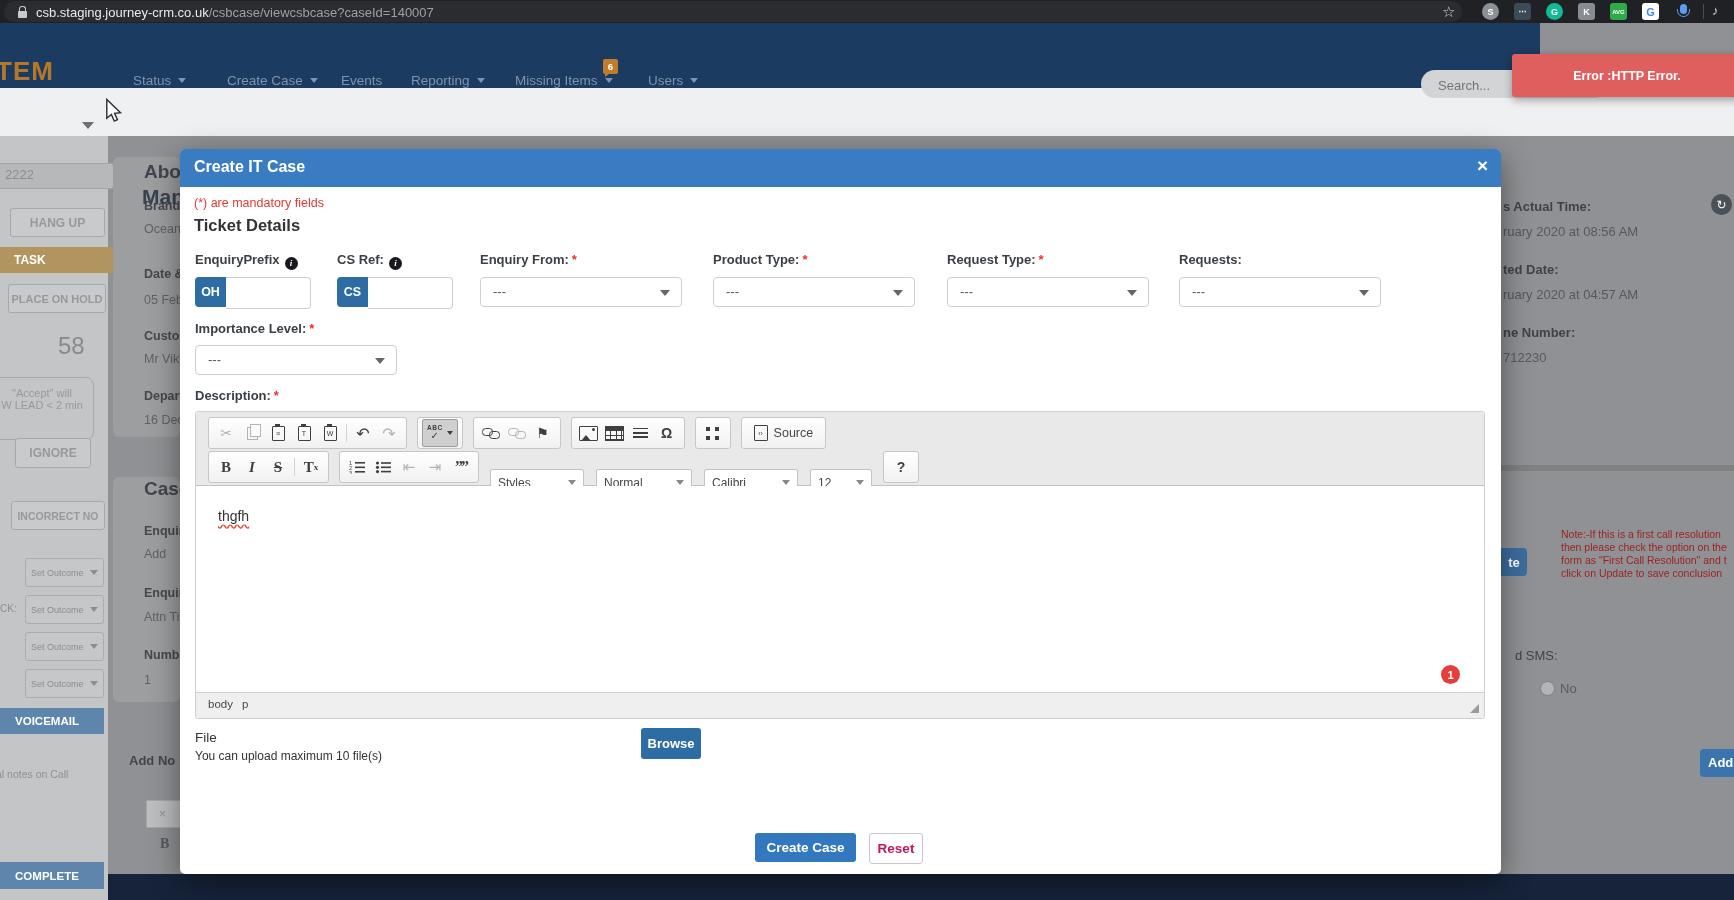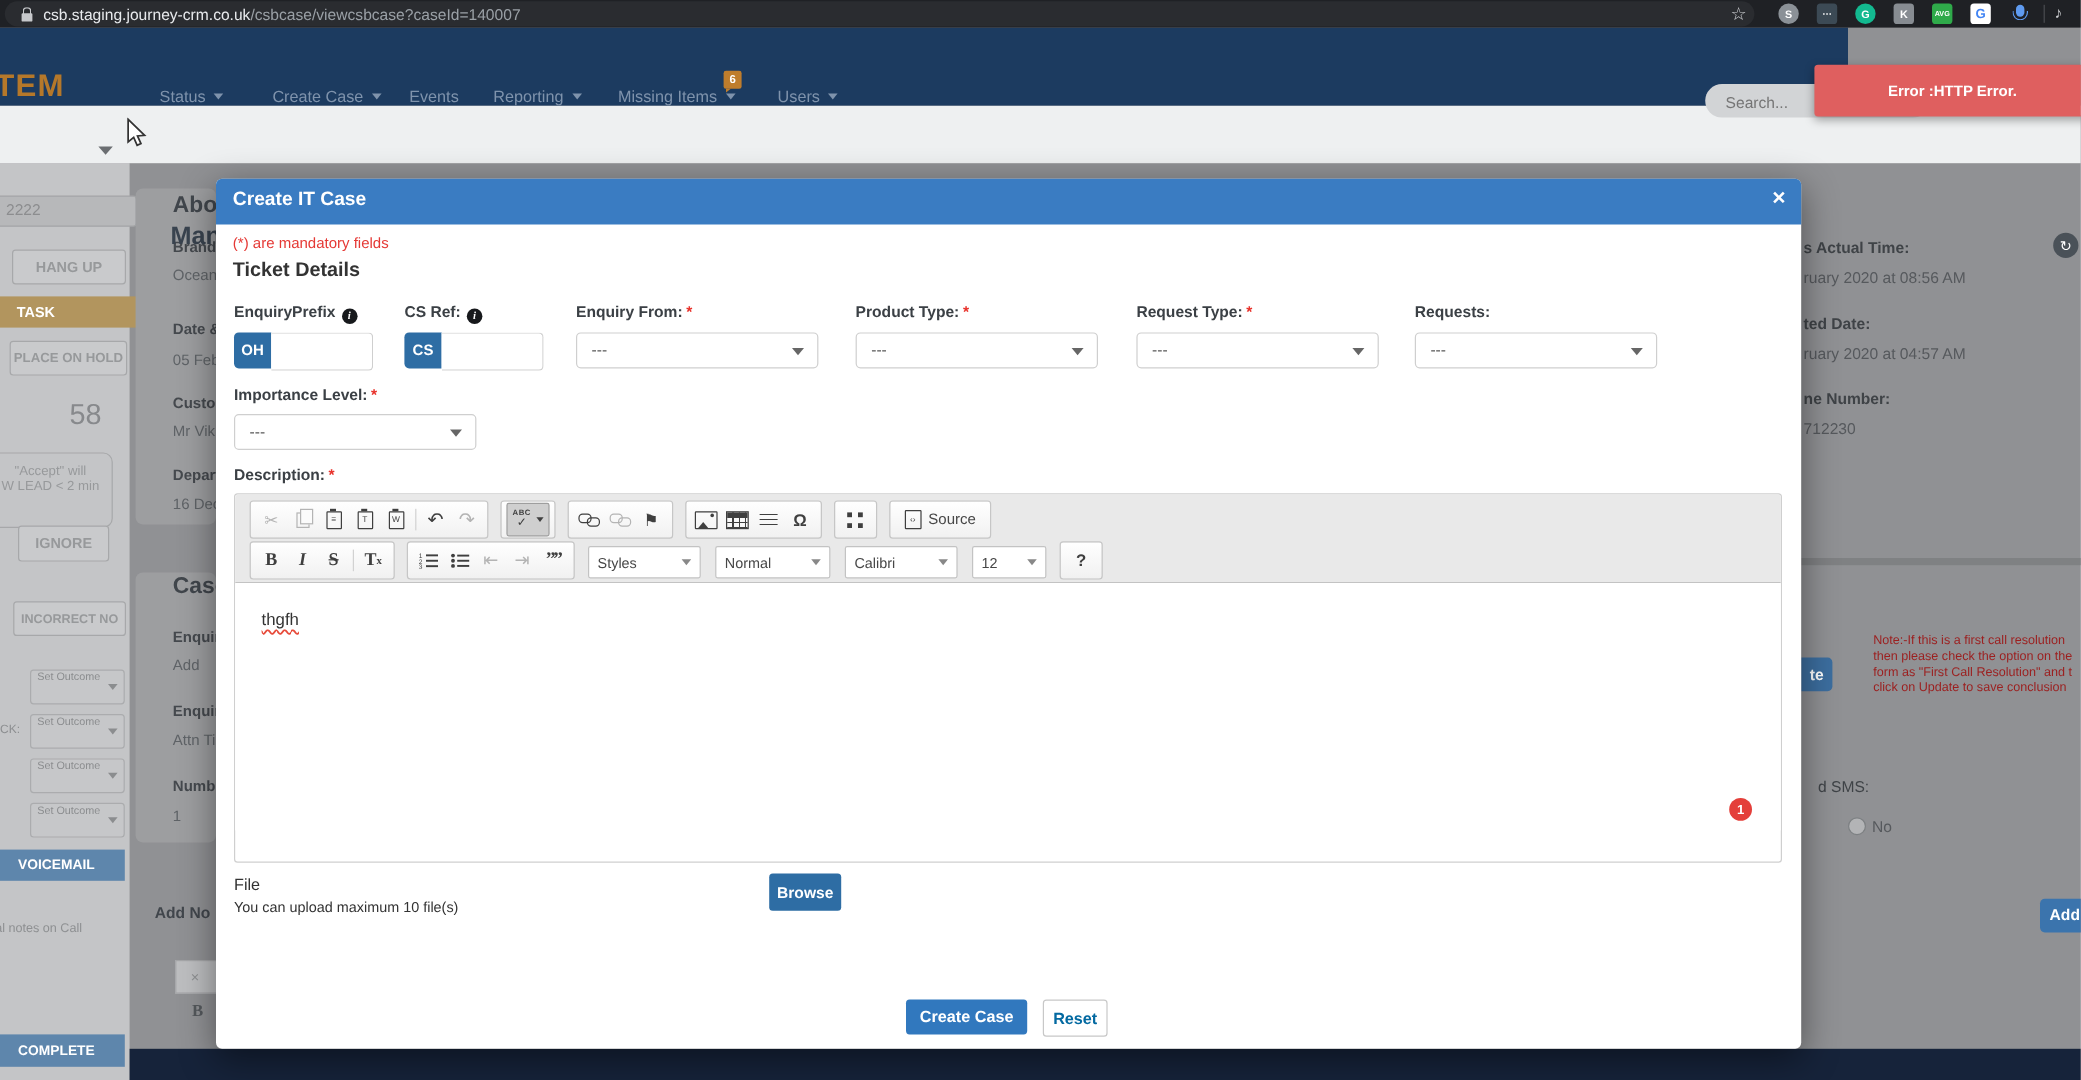--- a/index.html
+++ b/index.html
@@ -58,21 +58,21 @@
        font-size:13px;font-weight:bold;display:flex;align-items:center;justify-content:center;cursor:pointer}
   .refic{position:absolute;left:1711px;top:106px;width:21px;height:21px;border-radius:50%;background:#4a5158;color:#fff;
          font-size:12px;display:flex;align-items:center;justify-content:center}
   
   .sidebar{left:0;top:136px;width:108px;height:764px;background:#c4c5c7;z-index:1}
   .scaret{position:absolute;left:82px;top:122px;width:0;height:0;border-left:6px solid transparent;border-right:6px solid transparent;border-top:7px solid #6b6e72;z-index:6}
   .sbtn{position:absolute;border:1px solid #a7a8aa;border-radius:3px;background:#c9cacc;color:#97999b;font-weight:bold;
         display:flex;align-items:center;justify-content:center;text-align:center}
   .sbar{position:absolute;color:#fff;font-weight:bold;display:flex;align-items:center;justify-content:center}
   .soutc{position:absolute;left:25px;width:72px;height:27px;background:#c6c7c9;border:1px solid #abacae;border-radius:3px;
-         font-size:9px;color:#8b8d8f;display:flex;align-items:flex-start;padding-left:5px}
+         font-size:9px;color:#8b8d8f;display:flex;align-items:center;padding-left:5px}
   .soutc::after{content:"";position:absolute;right:5px;top:11px;border-left:4px solid transparent;border-right:4px solid transparent;border-top:5px solid #8b8d8f}
   .midpanel{position:absolute;background:#9d9ea0;border-radius:6px;z-index:1}
   .mtx{position:absolute;left:144px;white-space:nowrap;z-index:2}
   .rtx{position:absolute;left:1503px;white-space:nowrap;z-index:2}
   .bl{font-size:12.5px;font-weight:bold;color:#45494e}
   .vl{font-size:12.5px;color:#5f6367}
   .hd{font-size:19px;font-weight:bold;color:#41464c}
   .noteln{display:block;font-size:10.5px;line-height:13px;color:#9c1f1f}
   .darkstrip{left:108px;top:874px;width:1626px;height:26px;background:#16233a;z-index:1}
   .radio{position:absolute;left:1540px;top:681px;width:13px;height:13px;border:1.5px solid #7d8083;border-radius:50%;background:#b3b4b6;z-index:2}
@@ -125,38 +125,38 @@
       repeating-linear-gradient(90deg,transparent 0 4.3px,#3f3f3f 4.3px 5.3px),
       repeating-linear-gradient(transparent 0 3.3px,#3f3f3f 3.3px 4.3px)}
   .hr4{width:15px;height:11px;background:repeating-linear-gradient(#3f3f3f 0 1.5px,transparent 1.5px 4.2px)}
   .mx{width:13px;height:13px;position:relative}
   .mx::before{content:"";position:absolute;width:4px;height:4px;background:#3f3f3f;top:0;left:0;
               box-shadow:9px 0 #3f3f3f,0 9px #3f3f3f,9px 9px #3f3f3f}
   .srcbtn{display:inline-flex;align-items:center;gap:6px;padding:0 8px;height:24px;cursor:pointer;font-size:12.5px;color:#474747}
   .si{width:12px;height:14px;border:1.3px solid #3f3f3f;border-radius:1px;font-size:7px;display:flex;align-items:center;justify-content:center;color:#3f3f3f}
   .serifb{font-family:"Liberation Serif",serif;font-weight:bold;font-size:15px}
   .combo{display:inline-flex;align-items:center;justify-content:space-between;height:25px;border:1px solid #c3c3c3;
-         background:#fff;padding:0 7px;font-size:12px;color:#474747;border-radius:2px;cursor:pointer;margin:4px 1px}
+         background:#fff;padding:0 7px;font-size:12px;color:#474747;border-radius:2px;cursor:pointer;margin:18px 1px}
   .ccaret{width:0;height:0;border-left:4px solid transparent;border-right:4px solid transparent;border-top:5px solid #888;margin-left:8px}
   .econtent{position:absolute;left:0;top:74px;width:100%;height:206px;background:#fff}
   .etext{position:absolute;left:22px;top:22px;font-size:14px;color:#333;
          text-decoration:underline;text-decoration-style:wavy;text-decoration-color:#e74c3c;text-underline-offset:3px}
   .ebadge{position:absolute;right:24px;bottom:8px;width:19px;height:19px;border-radius:50%;background:#e43f3a;color:#fff;
           font-size:11px;font-weight:bold;display:flex;align-items:center;justify-content:center}
   .ebar{position:absolute;left:0;bottom:0;width:100%;height:25px;background:#efefef;border-top:1px solid #d0d0d0;border-radius:0 0 3px 3px}
   .epath{position:absolute;top:5px;font-size:11.5px;color:#4a4a4a;cursor:pointer}
   .resize{position:absolute;right:5px;bottom:5px;width:0;height:0;border-left:9px solid transparent;border-bottom:9px solid #9a9a9a}
   .filelab{position:absolute;left:15px;top:581px;font-size:13.5px;color:#333}
   .filehint{position:absolute;left:15px;top:600px;font-size:12px;color:#333}
   .browse{position:absolute;left:461px;top:579px;width:60px;height:31px;background:#2e6da4;border-radius:3px;color:#fff;
           font-size:13px;font-weight:bold;display:flex;align-items:center;justify-content:center;cursor:pointer}
   .createbtn{position:absolute;left:575px;top:684px;width:101px;height:29px;background:#3178be;border-radius:3px;color:#fff;
           font-size:13.5px;font-weight:bold;display:flex;align-items:center;justify-content:center;cursor:pointer}
   .resetbtn{position:absolute;left:689px;top:684px;width:52px;height:29px;background:#fff;border:1px solid #c8c8c8;border-radius:3px;
-          color:#0369a1;font-size:13.5px;font-weight:bold;display:flex;align-items:center;justify-content:center;cursor:pointer}
+          color:#be185d;font-size:13.5px;font-weight:bold;display:flex;align-items:center;justify-content:center;cursor:pointer}
   .cursor{position:absolute;left:104px;top:98px;z-index:45}
 </style>
 </head>
 <body>
 
 <div class="abs bbar">
   <div class="upill">
     <span class="lock"></span>
     <div class="url"><span>csb.staging.journey-crm.co.uk</span><span class="path">/csbcase/viewcsbcase?caseId=140007</span></div>
     <span class="bstar">☆</span>
@@ -449,20 +449,25 @@
           </span>
         <span class="tgrp">
             <span class="tb" style="font-weight:bold">?</span>
           </span>
       </div>
     </div>
     <div class="econtent">
       <div class="etext">thgfh</div>
       <div class="ebadge">1</div>
     </div>
+    <div class="ebar">
+      <span class="epath" style="left:12px">body</span>
+      <span class="epath" style="left:46px">p</span>
+      <span class="resize"></span>
+    </div>
   </div>
 
   <div class="filelab">File</div>
   <div class="filehint">You can upload maximum 10 file(s)</div>
   <div class="browse">Browse</div>
 
   <div class="createbtn">Create Case</div>
   <div class="resetbtn">Reset</div>
 </div>
 

